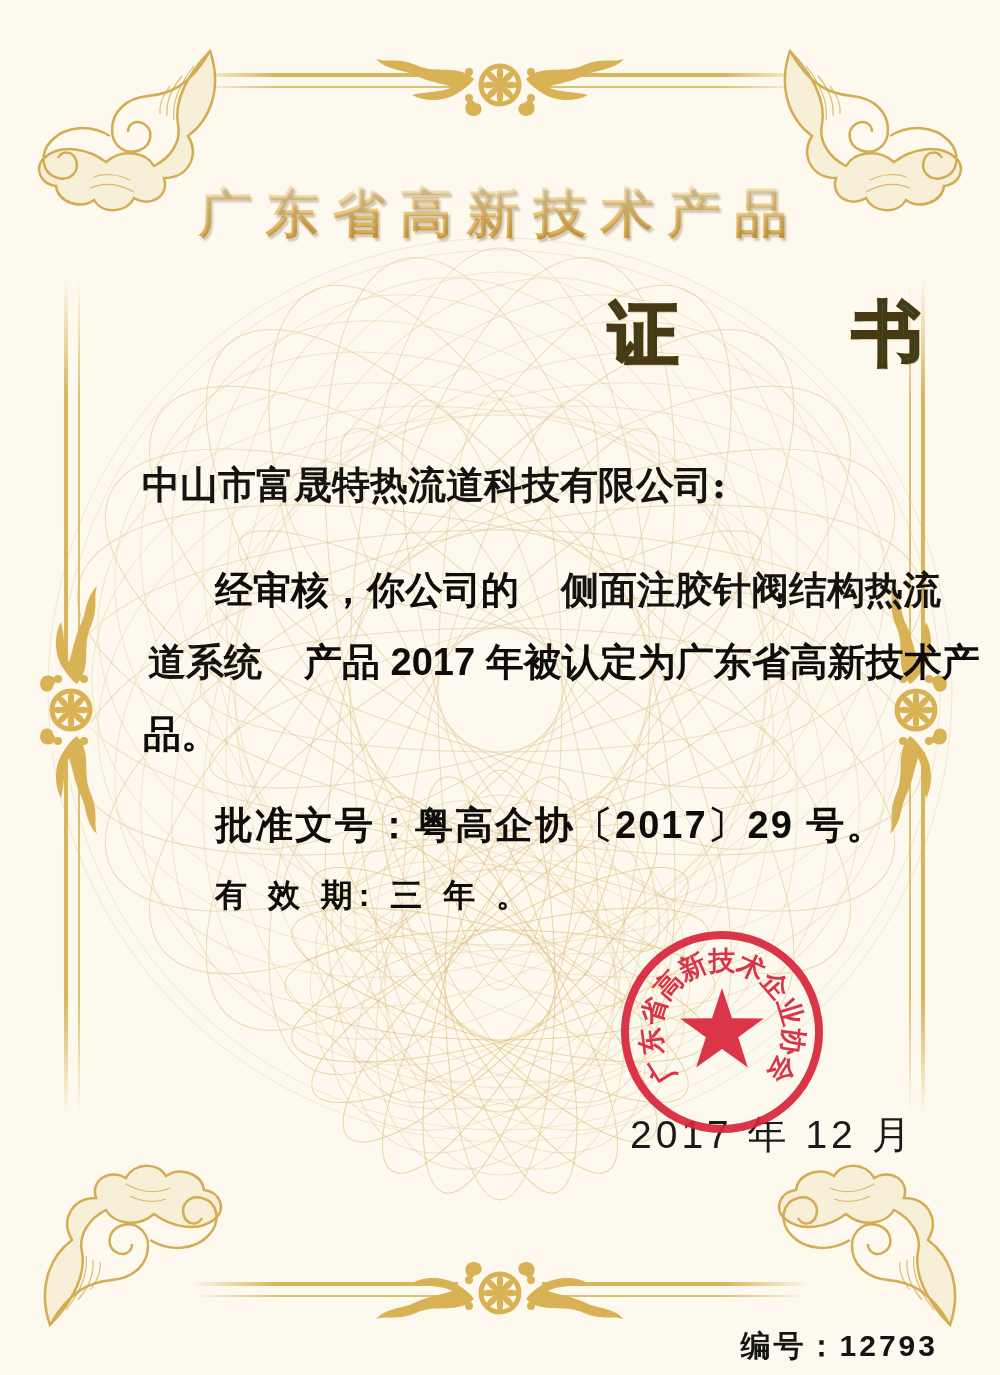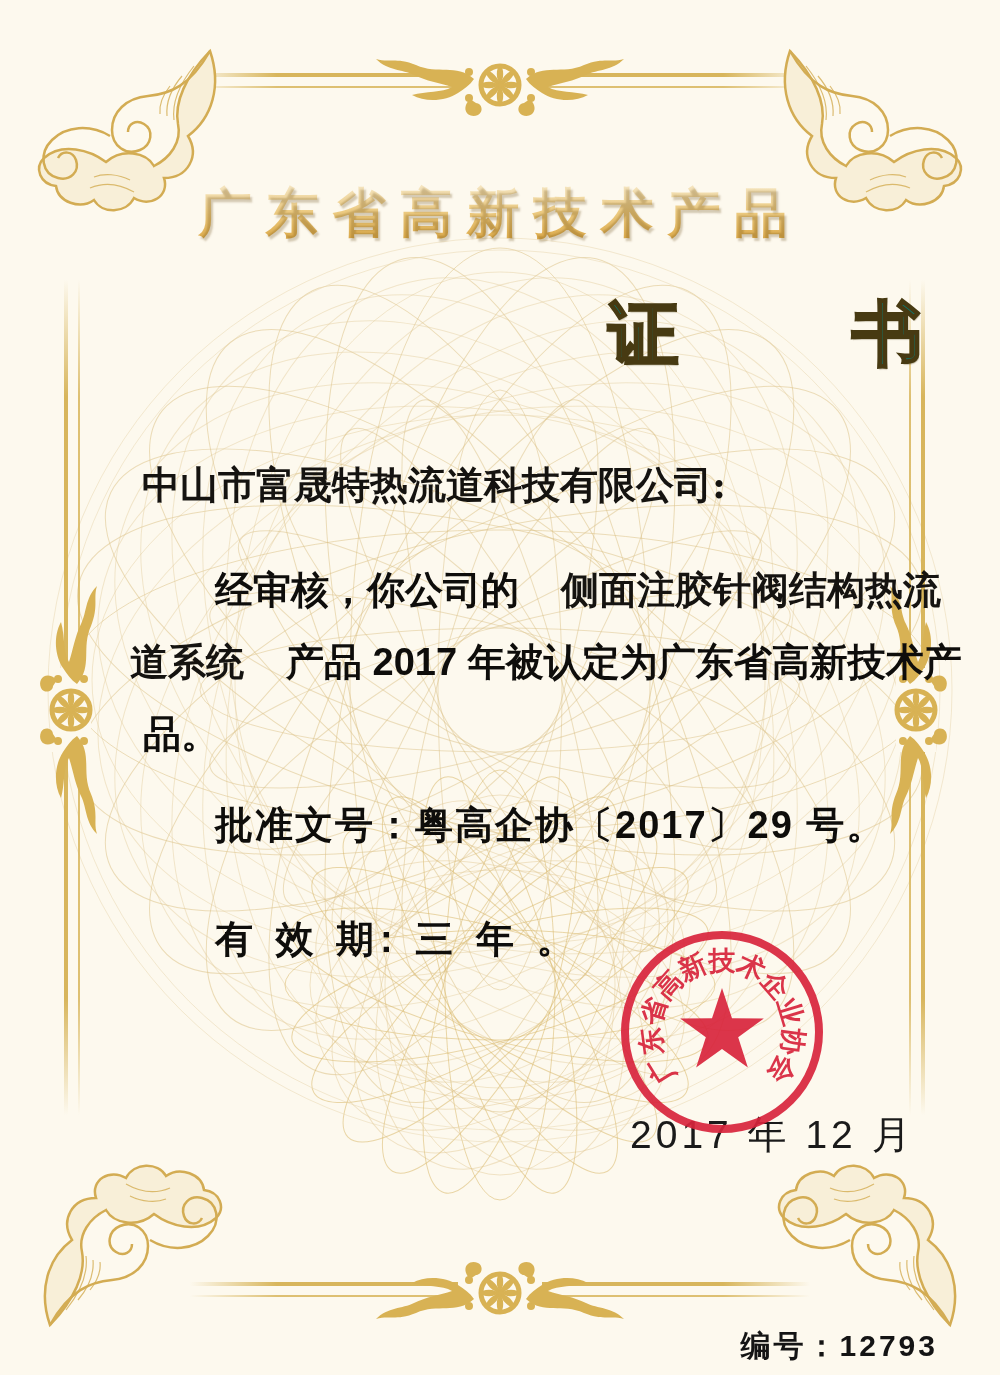--- a/index.html
+++ b/index.html
@@ -33,25 +33,25 @@
     font-size:70px;font-weight:700;letter-spacing:78px;text-indent:78px;
     font-family:Liberation Serif, serif;
     color:#0f766e;-webkit-text-stroke:2.5px #473a12;
     text-shadow:1px 2px 1px rgba(60,45,5,.3);
   }
   .kai{font-family:"DejaVu Serif", serif;font-weight:700;color:#151310;}
   .hei{font-family:"Liberation Sans", sans-serif;font-weight:900;color:#0e0d0b;}
   .company{left:142px;top:460px;font-size:38px;letter-spacing:0px;}
   .pline{font-size:38px;}
   .pl1{left:215px;top:565px;}
-  .pl2{left:130px;top:637px;}
+  .pl2{left:148px;top:637px;}
   .pl3{left:143px;top:709px;}
   .seg-gap{display:inline-block;width:42px;}
   .approval{left:215px;top:800px;font-size:38px;letter-spacing:2px;}
-  .validity{left:215px;top:914px;font-size:38px;letter-spacing:6px;}
+  .validity{left:215px;top:874px;font-size:32px;letter-spacing:6px;}
   .date{left:630px;top:1108px;font-size:39px;font-weight:500;letter-spacing:4px;color:#1a1a1a;z-index:3;text-align:center;}
   .serial{right:62px;top:1326px;font-size:30px;font-weight:700;letter-spacing:3px;color:#141414;}
   
   .orn{position:absolute;z-index:2;pointer-events:none;}
   #seal-svg{position:absolute;left:572px;top:882px;z-index:4;}
 </style>
 </head>
 <body>
 
 <svg id="guilloche-svg" width="1000" height="1375" viewBox="0 0 1000 1375">

